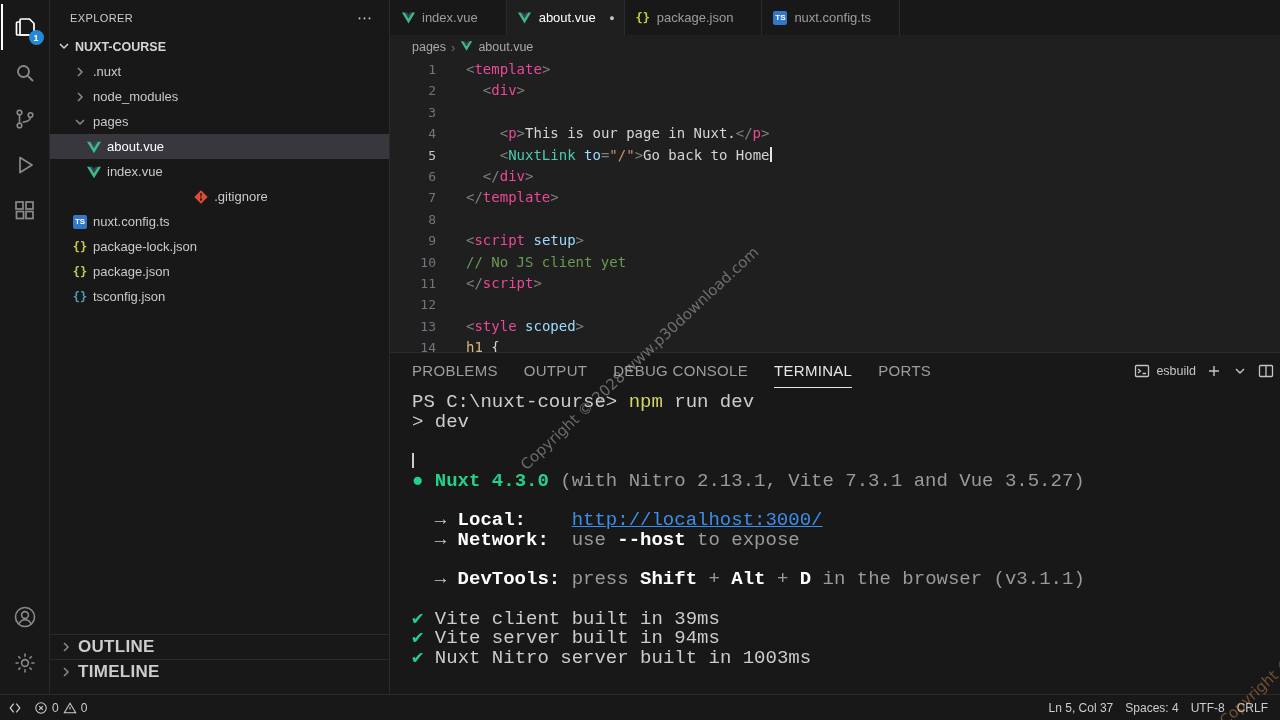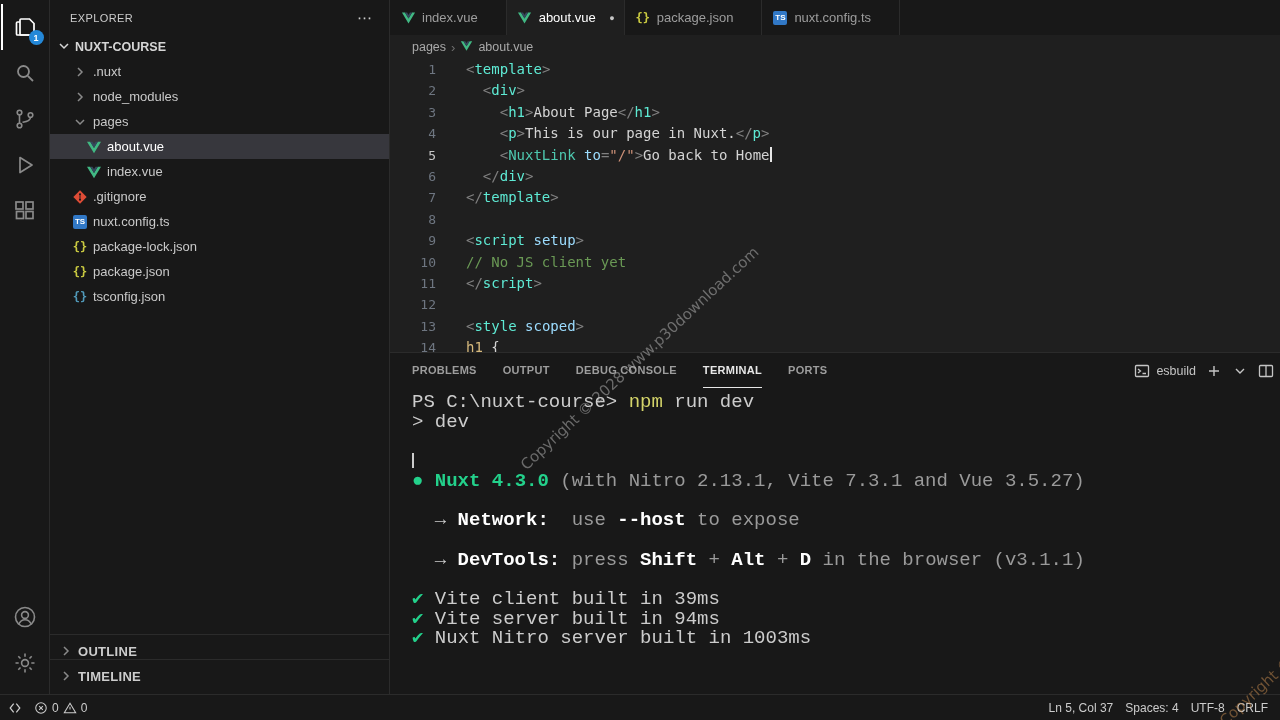--- a/index.html
+++ b/index.html
@@ -36,22 +36,22 @@
   .tree-row.selected { background:#37373d; color:#ffffff; }
   .tree-icon { width:16px; height:16px; flex-shrink:0; display:flex; align-items:center; justify-content:center; color:#8a8a8a; }
   .ts-badge { display:flex; align-items:center; justify-content:center; width:14px; height:14px;
     background:#3178c6; color:#fff; font-size:8px; font-weight:bold; border-radius:2px;
     font-family:"Liberation Sans",sans-serif; }
   .braces { font-family:"DejaVu Sans Mono",monospace; font-size:12px; font-weight:bold; }
   .braces-y { color:#cbcb41; }
   .braces-b { color:#519aba; }
   .sidebar-spacer { flex:1; }
   .sidebar-bottom { padding-bottom:10px; }
-  .side-section { height:25px; display:flex; align-items:flex-end; gap:4px; padding-left:8px;
-    border-top:1px solid #2b2b2b; font-size:13px; font-weight:bold; letter-spacing:.3px; color:#cccccc; cursor:pointer; }
+  .side-section { height:25px; display:flex; align-items:center; gap:4px; padding-left:8px;
+    border-top:1px solid #2b2b2b; font-size:17px; font-weight:bold; letter-spacing:.3px; color:#cccccc; cursor:pointer; }
   .side-section svg { width:16px; height:16px; color:#8a8a8a; }
 
   
   .main { flex:1; min-width:0; display:flex; flex-direction:column; background:#1f1f1f; }
   .tabs { height:35px; flex-shrink:0; background:#181818; display:flex; align-items:stretch; }
   .tab { position:relative; display:flex; align-items:center; gap:6px; padding:0 28px 0 10px;
     color:#9d9d9d; background:#181818; border-right:1px solid #2b2b2b; cursor:pointer; white-space:nowrap; }
   .tab.active { background:#1f1f1f; color:#ffffff; }
   .tab-icon { width:16px; height:16px; display:flex; align-items:center; justify-content:center; }
   .tab-icon svg { width:15px; height:15px; }
@@ -62,35 +62,35 @@
   .breadcrumb .bc-chev { color:#6f6f6f; font-size:13px; }
   .breadcrumb svg { width:13px; height:13px; }
 
   
   .editor { flex:1; overflow:hidden; font-family:"DejaVu Sans Mono",monospace; font-size:14px; }
   .code-line { display:flex; height:21.4px; line-height:21.4px; white-space:pre; }
   .ln { width:46px; flex-shrink:0; text-align:right; color:#6e7681; font-size:13px; }
   .ln.active { color:#c6c6c6; }
   .code { padding-left:30px; }
   .c-p   { color:#808080; }
-  .c-tag { color:#5eead4; }
+  .c-tag { color:#ec4899; }
   .c-comp{ color:#4ec9b0; }
   .c-attr{ color:#9cdcfe; }
   .c-str { color:#ce9178; }
   .c-txt { color:#d4d4d4; }
   .c-com { color:#6a9955; }
   .c-sel { color:#d7ba7d; }
   .caret { display:inline-block; width:2px; height:15px; background:#e6e6e6; vertical-align:-2px; }
 
   
   .panel { height:342px; flex-shrink:0; border-top:1px solid #2b2b2b; background:#181818; display:flex; flex-direction:column; }
   .panel-header { height:35px; flex-shrink:0; display:flex; align-items:center; justify-content:space-between; padding:0 6px 0 22px; }
   .panel-tabs { display:flex; gap:26px; height:100%; }
-  .ptab { display:flex; align-items:center; height:100%; font-size:11px; letter-spacing:.3px; color:#9d9d9d;
-    border-bottom:1px solid transparent; cursor:pointer;font-weight:bold; }
+  .ptab { display:flex; align-items:center; height:100%; font-size:15px; letter-spacing:.3px; color:#9d9d9d;
+    border-bottom:1px solid transparent; cursor:pointer; }
   .ptab.active { color:#e7e7e7; border-bottom-color:#e7e7e7; }
   .panel-actions { display:flex; align-items:center; gap:10px; color:#c5c5c5; }
   .panel-actions svg { width:16px; height:16px; }
   .term-entry { display:flex; align-items:center; gap:6px; font-size:12.5px; cursor:pointer; }
   .pa-btn { display:flex; align-items:center; cursor:pointer; }
 
   .terminal { flex:1; overflow:hidden; padding:5px 0 0 22px; font-family:Liberation Mono, monospace; font-size:19px; }
   .term-line { height:19.7px; line-height:19.7px; white-space:pre; }
   .t-w    { color:#cccccc; }
   .t-b    { color:#ffffff; font-weight:bold; }
@@ -222,21 +222,21 @@
           </div>
           <div class="tree-row" style="padding-left: 36px;">
             <span class="tree-icon">
               <svg viewBox="0 0 24 24">
                 <path fill="#41b883" d="M1.5 4h4.8L12 13.6 17.7 4h4.8L12 21.5z"></path>
                 <path fill="#34495e" d="M6.3 4h3.4L12 8l2.3-4h3.4L12 13.6z"></path>
               </svg>
             </span>
             <span class="tree-label">index.vue</span>
           </div>
-          <div class="tree-row" style="padding-left: 22px;">
+          <div class="tree-row" style="padding-left: 22px; justify-content: center;">
             <span class="tree-icon">
               <svg viewBox="0 0 24 24">
                 <path fill="#de4c36" d="M12 2l10 10-10 10L2 12z"></path>
                 <circle cx="12" cy="8" r="1.6" fill="#181818"></circle>
                 <circle cx="12" cy="16" r="1.6" fill="#181818"></circle>
                 <path d="M12 9.5v5" stroke="#181818" stroke-width="1.4"></path>
               </svg>
             </span>
             <span class="tree-label">.gitignore</span>
           </div>
@@ -321,21 +321,21 @@
         <span class="bc-chev">›</span>
         <span><svg viewBox="0 0 24 24">
               <path fill="#41b883" d="M1.5 4h4.8L12 13.6 17.7 4h4.8L12 21.5z"></path>
               <path fill="#34495e" d="M6.3 4h3.4L12 8l2.3-4h3.4L12 13.6z"></path>
             </svg></span>
         <span>about.vue</span>
       </div>
       <div class="editor">
           <div class="code-line"><span class="ln">1</span><span class="code"><span class="c-p">&lt;</span><span class="c-tag">template</span><span class="c-p">&gt;</span></span></div>
           <div class="code-line"><span class="ln">2</span><span class="code"><span class="c-txt">  </span><span class="c-p">&lt;</span><span class="c-tag">div</span><span class="c-p">&gt;</span></span></div>
-          <div class="code-line"><span class="ln">3</span><span class="code"><span class="c-txt">    </span><span class="c-p">&lt;</span><span class="c-tag">h1</span><span class="c-p">&gt;</span><span class="c-txt">About Page</span><span class="c-p">&lt;/</span><span class="c-tag">h1</span><span class="c-p">&gt;</span></span></div>
+          <div class="code-line"><span class="ln">3</span></div>
           <div class="code-line"><span class="ln">4</span><span class="code"><span class="c-txt">    </span><span class="c-p">&lt;</span><span class="c-tag">p</span><span class="c-p">&gt;</span><span class="c-txt">This is our page in Nuxt.</span><span class="c-p">&lt;/</span><span class="c-tag">p</span><span class="c-p">&gt;</span></span></div>
           <div class="code-line"><span class="ln active">5</span><span class="code"><span class="c-txt">    </span><span class="c-p">&lt;</span><span class="c-comp">NuxtLink</span><span class="c-txt"> </span><span class="c-attr">to</span><span class="c-p">=</span><span class="c-str">"/"</span><span class="c-p">&gt;</span><span class="c-txt">Go back to Home</span><span class="caret"></span></span></div>
           <div class="code-line"><span class="ln">6</span><span class="code"><span class="c-txt">  </span><span class="c-p">&lt;/</span><span class="c-tag">div</span><span class="c-p">&gt;</span></span></div>
           <div class="code-line"><span class="ln">7</span><span class="code"><span class="c-p">&lt;/</span><span class="c-tag">template</span><span class="c-p">&gt;</span></span></div>
           <div class="code-line"><span class="ln">8</span><span class="code"></span></div>
           <div class="code-line"><span class="ln">9</span><span class="code"><span class="c-p">&lt;</span><span class="c-tag">script</span><span class="c-txt"> </span><span class="c-attr">setup</span><span class="c-p">&gt;</span></span></div>
           <div class="code-line"><span class="ln">10</span><span class="code"><span class="c-com">// No JS client yet</span></span></div>
           <div class="code-line"><span class="ln">11</span><span class="code"><span class="c-p">&lt;/</span><span class="c-tag">script</span><span class="c-p">&gt;</span></span></div>
           <div class="code-line"><span class="ln">12</span><span class="code"></span></div>
           <div class="code-line"><span class="ln">13</span><span class="code"><span class="c-p">&lt;</span><span class="c-tag">style</span><span class="c-txt"> </span><span class="c-attr">scoped</span><span class="c-p">&gt;</span></span></div>
@@ -377,20 +377,21 @@
               </span>
           </div>
         </div>
         <div class="terminal">
             <div class="term-line"><span class="t-w">PS C:\nuxt-course&gt; </span><span class="t-yel">npm</span><span class="t-w"> run dev</span></div>
             <div class="term-line"><span class="t-w">&gt; dev</span></div>
             <div class="term-line"></div>
             <div class="term-line"><span class="term-caret"></span></div>
             <div class="term-line"><span class="t-grn">● </span><span class="t-grnb">Nuxt 4.3.0</span><span class="t-gray"> (with Nitro 2.13.1, Vite 7.3.1 and Vue 3.5.27)</span></div>
             <div class="term-line"></div>
+            <div class="term-line"><span class="t-w">  → </span><span class="t-b">Local:</span><span class="t-w">    </span><span class="t-link">http://localhost:3000/</span></div>
             <div class="term-line"><span class="t-w">  → </span><span class="t-b">Network:</span><span class="t-w">  </span><span class="t-gray">use </span><span class="t-b">--host</span><span class="t-gray"> to expose</span></div>
             <div class="term-line"></div>
             <div class="term-line"><span class="t-w">  → </span><span class="t-b">DevTools:</span><span class="t-gray"> press </span><span class="t-b">Shift</span><span class="t-gray"> + </span><span class="t-b">Alt</span><span class="t-gray"> + </span><span class="t-b">D</span><span class="t-gray"> in the browser (v3.1.1)</span></div>
             <div class="term-line"></div>
             <div class="term-line"><span class="t-grn">✔ </span><span class="t-w">Vite client built in 39ms</span></div>
             <div class="term-line"><span class="t-grn">✔ </span><span class="t-w">Vite server built in 94ms</span></div>
             <div class="term-line"><span class="t-grn">✔ </span><span class="t-w">Nuxt Nitro server built in 1003ms</span></div>
           </div>
       </div>
     </div>

